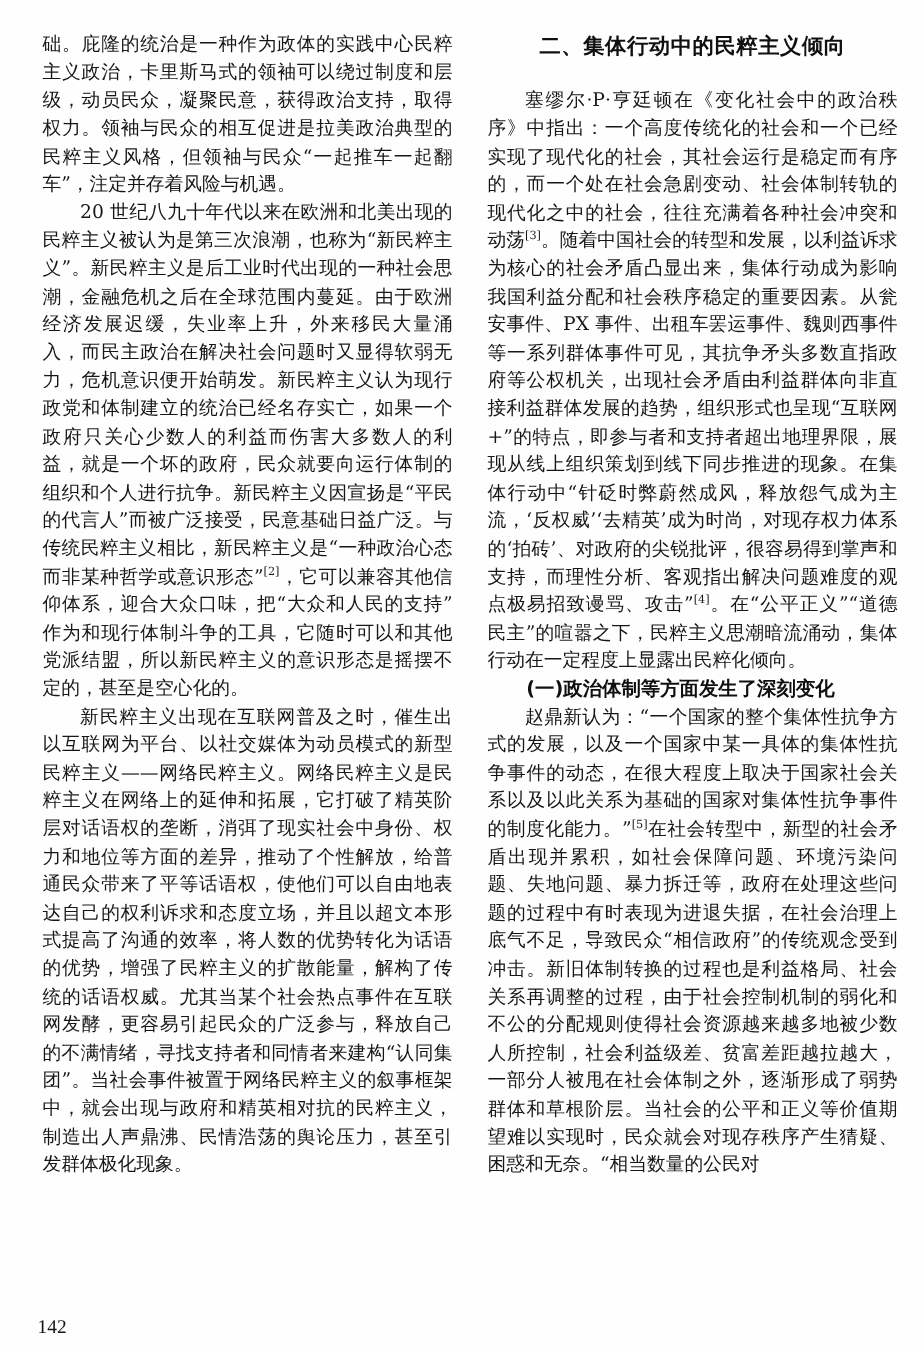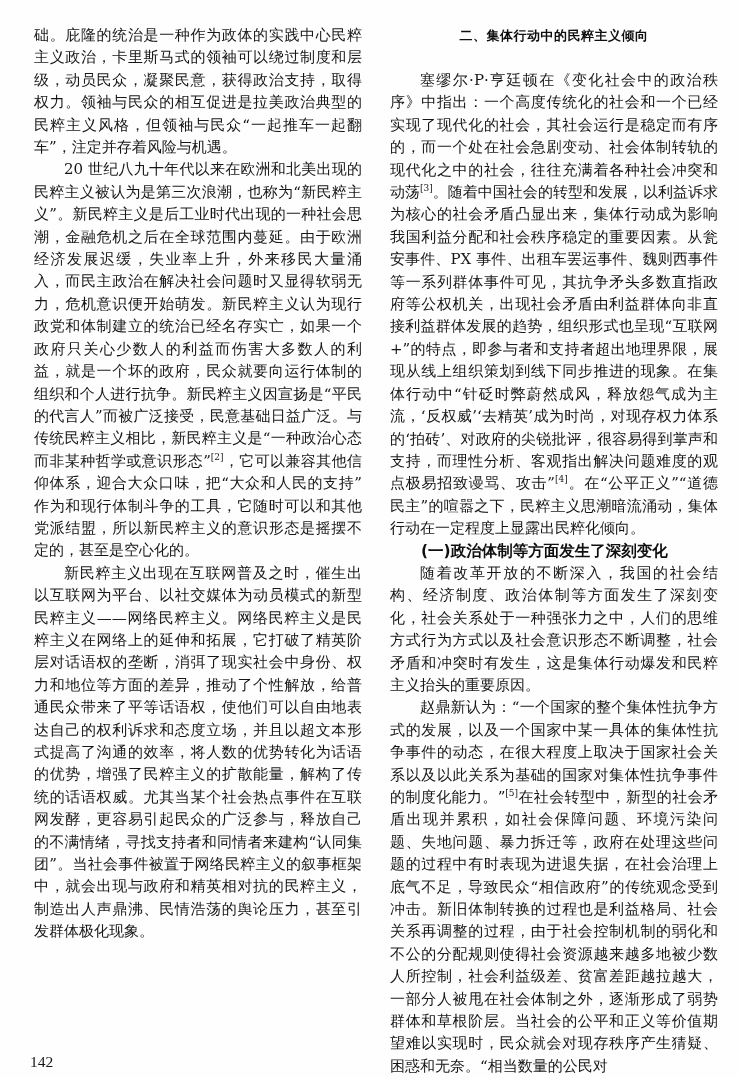--- a/index.html
+++ b/index.html
@@ -31,23 +31,23 @@
     text-align: justify;
   }
   .col p {
     margin: 0;
     text-indent: 2em;
   }
   .col p.continuation {
     text-indent: 0;
   }
   .section-heading {
-    font-family: Liberation Mono, monospace;
+    font-family: Liberation Serif, serif;
     font-weight: bold;
-    font-size: 13px;
+    font-size: 17px;
     line-height: 22px;
     text-align: center;
     text-indent: 0;
     margin: 2px 0 21px 0;
     letter-spacing: 0.5px;
     color: #0f0f0f;
   }
   .sub-heading {
     font-family: "DejaVu Sans", "Liberation Sans", sans-serif;
     font-weight: bold;
@@ -83,20 +83,19 @@
     <div class="col">
       <p class="continuation rich">础。庇隆的统治是一种作为政体的实践中心民粹主义政治，卡里斯马式的领袖可以绕过制度和层级，动员民众，凝聚民意，获得政治支持，取得权力。领袖与民众的相互促进是拉美政治典型的民粹主义风格，但领袖与民众“一起推车一起翻车”，注定并存着风险与机遇。</p>
       <p class="rich">20 世纪八九十年代以来在欧洲和北美出现的民粹主义被认为是第三次浪潮，也称为“新民粹主义”。新民粹主义是后工业时代出现的一种社会思潮，金融危机之后在全球范围内蔓延。由于欧洲经济发展迟缓，失业率上升，外来移民大量涌入，而民主政治在解决社会问题时又显得软弱无力，危机意识便开始萌发。新民粹主义认为现行政党和体制建立的统治已经名存实亡，如果一个政府只关心少数人的利益而伤害大多数人的利益，就是一个坏的政府，民众就要向运行体制的组织和个人进行抗争。新民粹主义因宣扬是“平民的代言人”而被广泛接受，民意基础日益广泛。与传统民粹主义相比，新民粹主义是“一种政治心态而非某种哲学或意识形态”<sup class="fnref">[2]</sup>，它可以兼容其他信仰体系，迎合大众口味，把“大众和人民的支持”作为和现行体制斗争的工具，它随时可以和其他党派结盟，所以新民粹主义的意识形态是摇摆不定的，甚至是空心化的。</p>
       <p class="rich">新民粹主义出现在互联网普及之时，催生出以互联网为平台、以社交媒体为动员模式的新型民粹主义——网络民粹主义。网络民粹主义是民粹主义在网络上的延伸和拓展，它打破了精英阶层对话语权的垄断，消弭了现实社会中身份、权力和地位等方面的差异，推动了个性解放，给普通民众带来了平等话语权，使他们可以自由地表达自己的权利诉求和态度立场，并且以超文本形式提高了沟通的效率，将人数的优势转化为话语的优势，增强了民粹主义的扩散能量，解构了传统的话语权威。尤其当某个社会热点事件在互联网发酵，更容易引起民众的广泛参与，释放自己的不满情绪，寻找支持者和同情者来建构“认同集团”。当社会事件被置于网络民粹主义的叙事框架中，就会出现与政府和精英相对抗的民粹主义，制造出人声鼎沸、民情浩荡的舆论压力，甚至引发群体极化现象。</p>
     </div>
 
     <div class="col">
       <div class="section-heading">二、集体行动中的民粹主义倾向</div>
       <p class="rich">塞缪尔·P·亨廷顿在《变化社会中的政治秩序》中指出：一个高度传统化的社会和一个已经实现了现代化的社会，其社会运行是稳定而有序的，而一个处在社会急剧变动、社会体制转轨的现代化之中的社会，往往充满着各种社会冲突和动荡<sup class="fnref">[3]</sup>。随着中国社会的转型和发展，以利益诉求为核心的社会矛盾凸显出来，集体行动成为影响我国利益分配和社会秩序稳定的重要因素。从瓮安事件、PX 事件、出租车罢运事件、魏则西事件等一系列群体事件可见，其抗争矛头多数直指政府等公权机关，出现社会矛盾由利益群体向非直接利益群体发展的趋势，组织形式也呈现“互联网+”的特点，即参与者和支持者超出地理界限，展现从线上组织策划到线下同步推进的现象。在集体行动中“针砭时弊蔚然成风，释放怨气成为主流，‘反权威’‘去精英’成为时尚，对现存权力体系的‘拍砖’、对政府的尖锐批评，很容易得到掌声和支持，而理性分析、客观指出解决问题难度的观点极易招致谩骂、攻击”<sup class="fnref">[4]</sup>。在“公平正义”“道德民主”的喧嚣之下，民粹主义思潮暗流涌动，集体行动在一定程度上显露出民粹化倾向。</p>
       <div class="sub-heading">(一)政治体制等方面发生了深刻变化</div>
-      <p class="rich">随着改革开放的不断深入，我国的社会结构、经济制度、政治体制等方面发生了深刻变化，社会关系处于一种强张力之中，人们的思维方式行为方式以及社会意识形态不断调整，社会矛盾和冲突时有发生，这是集体行动爆发和民粹主义抬头的重要原因。</p>
       <p class="rich">赵鼎新认为：“一个国家的整个集体性抗争方式的发展，以及一个国家中某一具体的集体性抗争事件的动态，在很大程度上取决于国家社会关系以及以此关系为基础的国家对集体性抗争事件的制度化能力。”<sup class="fnref">[5]</sup>在社会转型中，新型的社会矛盾出现并累积，如社会保障问题、环境污染问题、失地问题、暴力拆迁等，政府在处理这些问题的过程中有时表现为进退失据，在社会治理上底气不足，导致民众“相信政府”的传统观念受到冲击。新旧体制转换的过程也是利益格局、社会关系再调整的过程，由于社会控制机制的弱化和不公的分配规则使得社会资源越来越多地被少数人所控制，社会利益级差、贫富差距越拉越大，一部分人被甩在社会体制之外，逐渐形成了弱势群体和草根阶层。当社会的公平和正义等价值期望难以实现时，民众就会对现存秩序产生猜疑、困惑和无奈。“相当数量的公民对</p>
     </div>
 
   </div>
 
   <div class="page-number">142</div>
 </div>
 
 </body></html>

